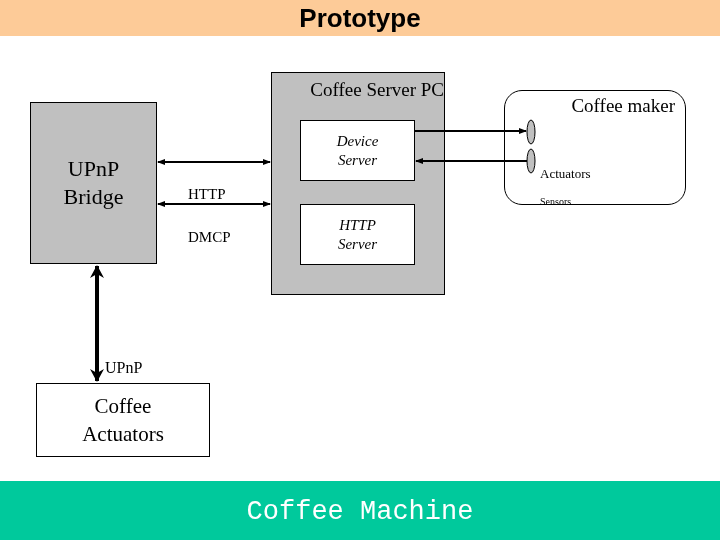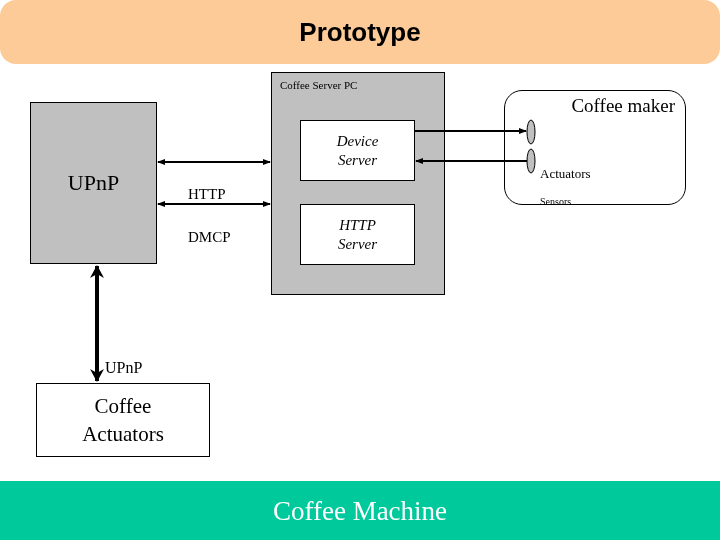--- a/index.html
+++ b/index.html
@@ -1,50 +1,51 @@
 <!DOCTYPE html>
 <html><head>
 <meta charset="utf-8">
 <style>
   html, body { margin: 0; padding: 0; }
   body { width: 720px; height: 540px; position: relative; background: #ffffff; overflow: hidden; }
   .header {
-    position: absolute; left: 0; top: 0; width: 720px; height: 64px;
+    position: absolute; left: 0; top: 0; width: 720px; height: 36px;
     background: #fdcb98;
     display: flex; align-items: center; justify-content: center;
-    font-family: "Liberation Sans", sans-serif; font-weight: bold; font-size: 26px; color: #000; border-radius: 16px;
+    font-family: "Liberation Sans", sans-serif; font-weight: bold; font-size: 26px; color: #000;
   }
   .footer {
     position: absolute; left: 0; top: 481px; width: 720px; height: 59px;
     background: #00c99c;
     display: flex; align-items: center; justify-content: center;
-    font-family: Liberation Serif, serif; font-size: 27px; color: #ffffff;
+    font-family: Liberation Mono, monospace; font-size: 27px; color: #ffffff;
     padding-top: 2px; box-sizing: border-box;
   }
   .box { position: absolute; box-sizing: border-box; border: 1px solid #000; }
   .gray { background: #c0c0c0; }
   .white { background: #ffffff; }
   .serif { font-family: "Liberation Serif", serif; color: #000; }
   .center-text { display: flex; flex-direction: column; align-items: center; justify-content: center; text-align: center; }
   .label { position: absolute; font-family: "Liberation Serif", serif; color: #000; white-space: nowrap; margin-top: 43px; }
   svg.arrows { position: absolute; left: 0; top: 0; width: 720px; height: 540px; pointer-events: none; }
 </style>
 </head>
 <body>
 
 <div class="header">
   <span>Prototype</span>
 </div>
 
 <div class="box gray center-text serif" style="left:30px; top:102px; width:127px; height:162px; font-size:22px; line-height:28px;">
   <span>UPnP</span>
+  <span>Bridge</span>
 </div>
 
 <div class="box gray" style="left:271px; top:72px; width:174px; height:223px;">
-  <div class="serif" style="position:absolute; left:8px; top:6px; width:100%; text-align:left; font-size:11px;">Coffee Server PC</div>
+  <div class="serif" style="position:absolute; left:0; top:6px; width:100%; text-align:right; font-size:19px;">Coffee Server PC</div>
 </div>
 
 <div class="box white center-text serif" style="left:300px; top:120px; width:115px; height:61px; font-style:italic; font-size:15px; line-height:19px;">
   <span>Device</span>
   <span>Server</span>
 </div>
 
 <div class="box white center-text serif" style="left:300px; top:204px; width:115px; height:61px; font-style:italic; font-size:15px; line-height:19px;">
   <span>HTTP</span>
   <span>Server</span>

